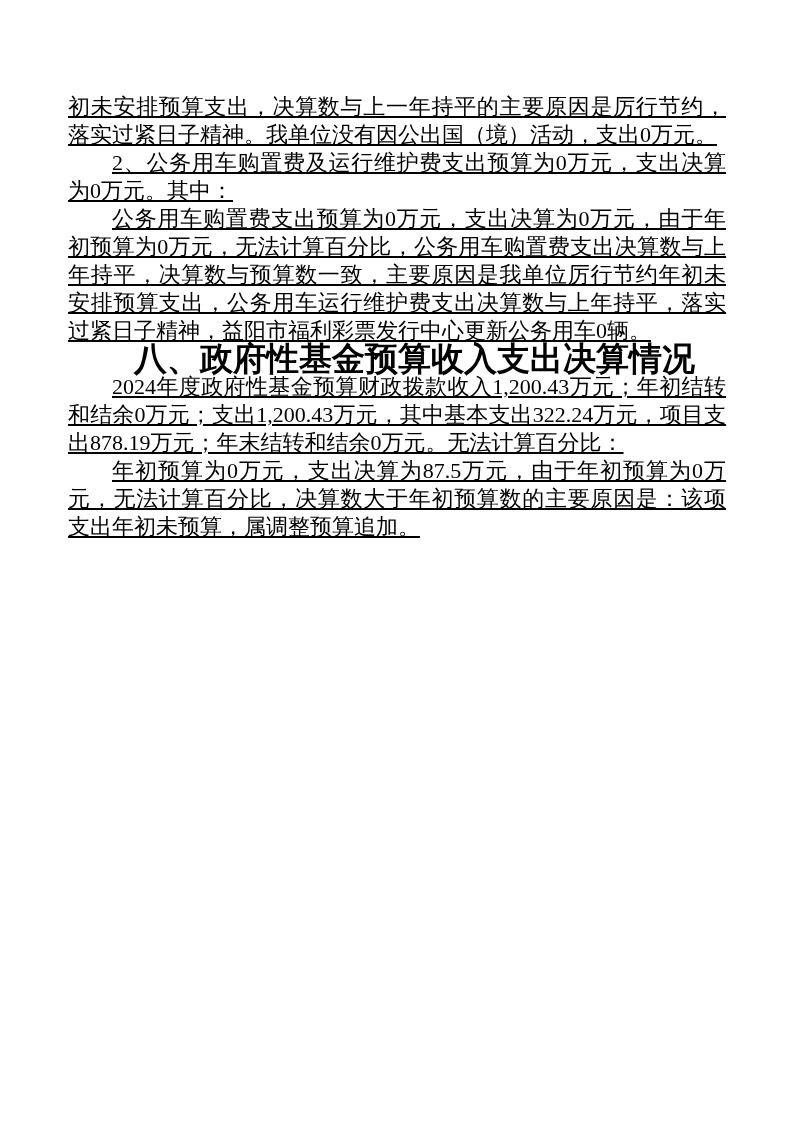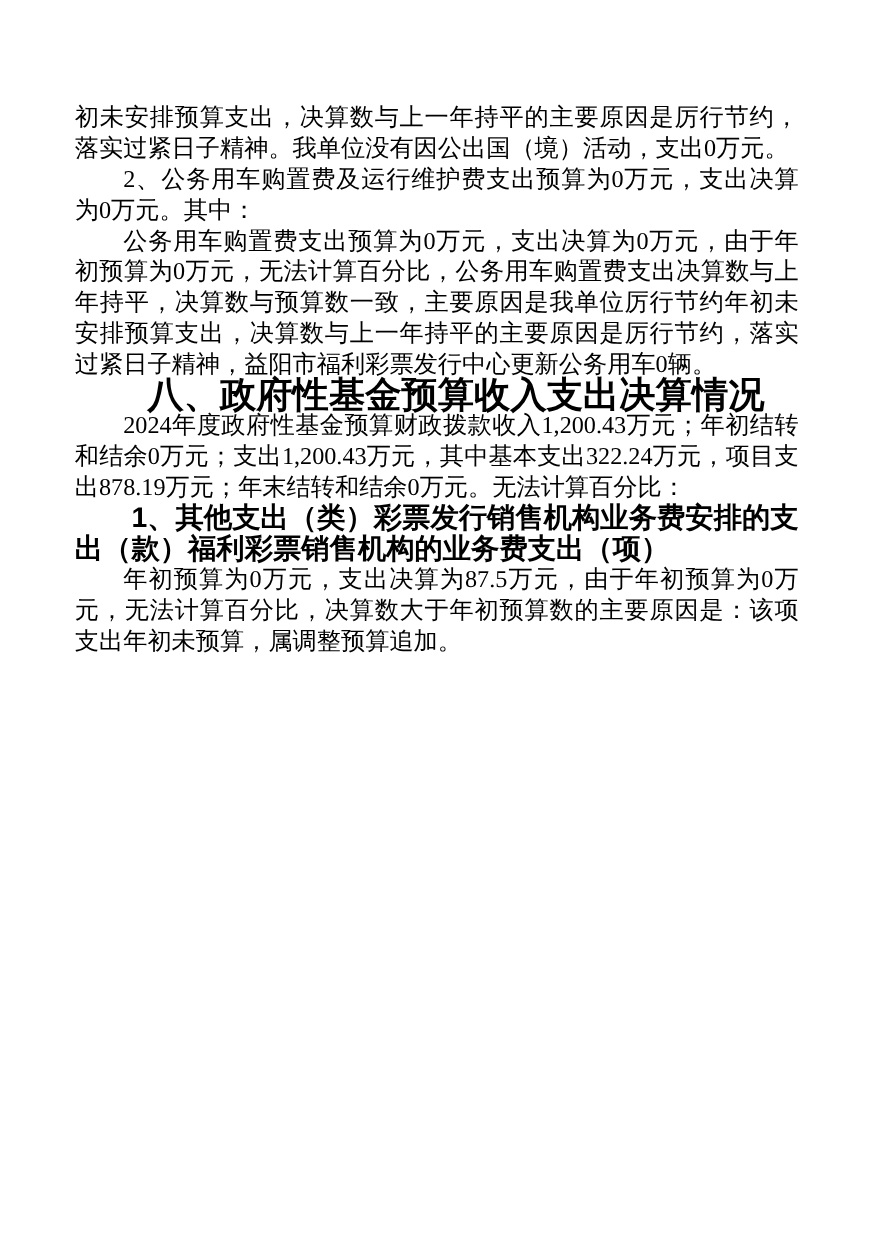--- a/index.html
+++ b/index.html
@@ -26,38 +26,38 @@
     color: #000000;
     font-family: "Liberation Serif", "DejaVu Serif", serif;
     font-size: 22px;
     line-height: 28px;
     text-align: justify;
   }
   .para {
     margin: 0;
     padding: 0;
     text-indent: 2em;
+    text-decoration: underline;
   }
   .para.no-indent {
     text-indent: 0;
   }
   .heading {
     margin: 0;
     padding: 0;
     text-indent: 2em;
     font-weight: 700;
-    font-family: Liberation Sans, sans-serif;
+    font-family: Liberation Serif, serif;
   }
 </style>
 </head>
 <body>
 
 <div class="page">
   <div class="content">
     <p class="para no-indent">初未安排预算支出，决算数与上一年持平的主要原因是厉行节约，落实过紧日子精神。我单位没有因公出国（境）活动，支出0万元。</p>
     <p class="para">2、公务用车购置费及运行维护费支出预算为0万元，支出决算为0万元。其中：</p>
-    <p class="para">公务用车购置费支出预算为0万元，支出决算为0万元，由于年初预算为0万元，无法计算百分比，公务用车购置费支出决算数与上年持平，决算数与预算数一致，主要原因是我单位厉行节约年初未安排预算支出，决算数与上一年持平的主要原因是厉行节约，落实过紧日子精神，益阳市福利彩票发行中心更新公务用车0辆。</p>
+    <p class="para">公务用车购置费支出预算为0万元，支出决算为0万元，由于年初预算为0万元，无法计算百分比，公务用车购置费支出决算数与上年持平，决算数与预算数一致，主要原因是我单位厉行节约年初未安排预算支出，公务用车运行维护费支出决算数与上年持平，落实过紧日子精神，益阳市福利彩票发行中心更新公务用车0辆。</p>
     <h2 class="heading">八、政府性基金预算收入支出决算情况</h2>
     <p class="para">2024年度政府性基金预算财政拨款收入1,200.43万元；年初结转和结余0万元；支出1,200.43万元，其中基本支出322.24万元，项目支出878.19万元；年末结转和结余0万元。无法计算百分比：</p>
-    <h3 class="heading">1、其他支出（类）彩票发行销售机构业务费安排的支出（款）福利彩票销售机构的业务费支出（项）</h3>
     <p class="para">年初预算为0万元，支出决算为87.5万元，由于年初预算为0万元，无法计算百分比，决算数大于年初预算数的主要原因是：该项支出年初未预算，属调整预算追加。</p>
   </div>
 </div>
 
 </body></html>

